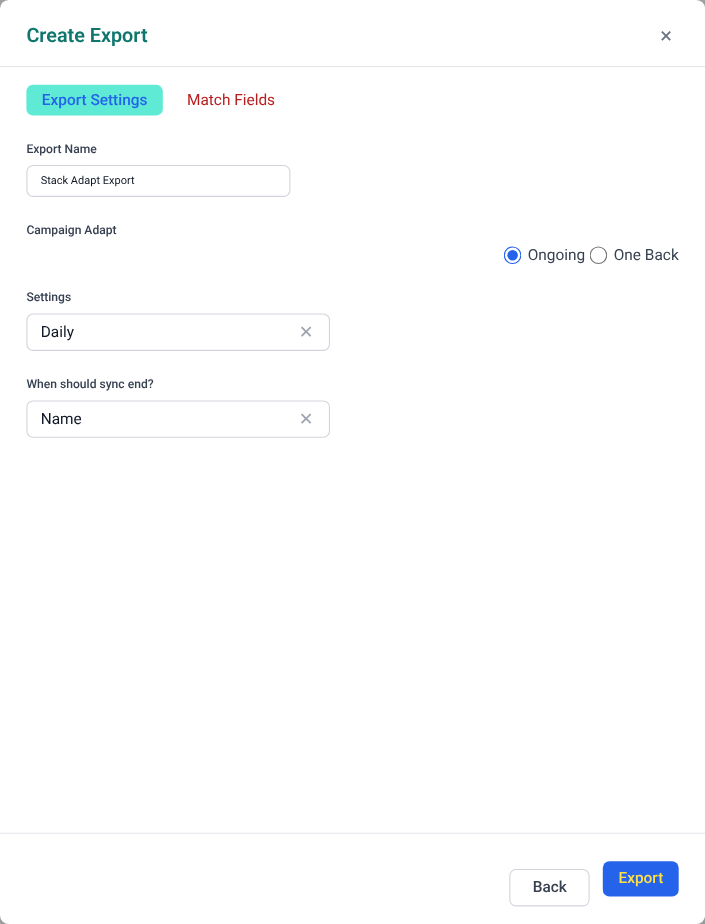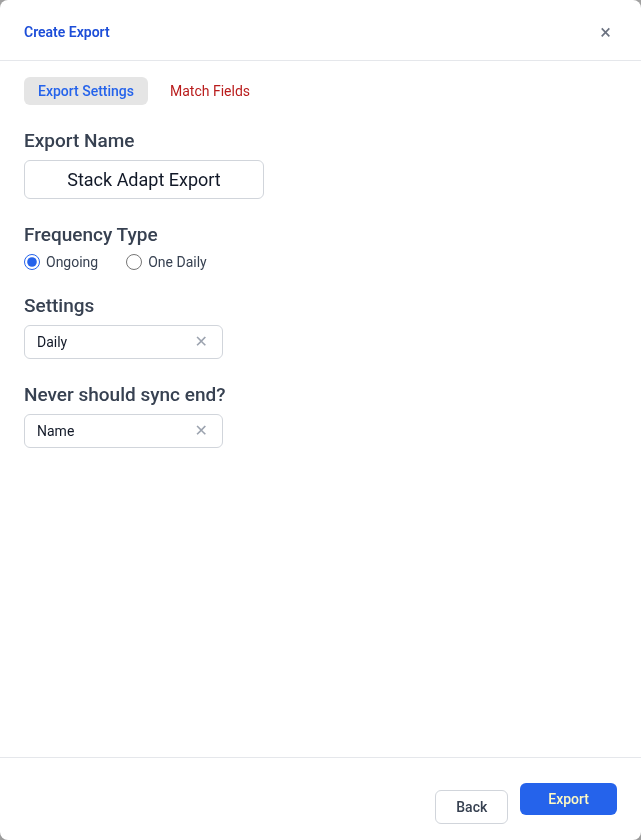--- a/index.html
+++ b/index.html
@@ -39,23 +39,23 @@
 
     .modal-header {
       display: flex;
       align-items: center;
       justify-content: space-between;
       padding: 20px 24px 16px 24px;
       border-bottom: 1px solid #e5e7eb;
     }
 
     .modal-title {
-      font-size: 14px;
+      font-size: 18px;
       font-weight: 600;
-      color: #1d4ed8;
+      color: #0f766e;
     }
 
     .close-btn {
       background: none;
       border: none;
       cursor: pointer;
       color: #6b7280;
       font-size: 20px;
       line-height: 1;
       padding: 2px 6px;
@@ -72,21 +72,21 @@
     .tab {
       padding: 6px 14px;
       border-radius: 6px;
       font-size: 14px;
       cursor: pointer;
       border: none;
       background: none;
     }
 
     .tab.active {
-      background: #e5e5e5;
+      background: #5eead4;
       color: #2563eb;
       font-weight: 500;
     }
 
     .tab.inactive {
       color: #b91c1c;
       background: none;
     }
 
     .modal-body {
@@ -94,61 +94,61 @@
       padding: 24px 24px 0 24px;
       overflow-y: auto;
     }
 
     .form-group {
       margin-bottom: 24px;
     }
 
     .form-label {
       display: block;
-      font-size: 19px;
+      font-size: 11px;
       font-weight: 500;
       color: #374151;
       margin-bottom: 8px;
     }
 
     .text-input {
       width: 240px;
       padding: 8px 12px;
       border: 1px solid #d1d5db;
       border-radius: 6px;
-      font-size: 18px;
+      font-size: 10px;
       color: #111827;
       outline: none;
-      text-align: center;
     }
 
     .radio-group {
       display: flex;
-      gap: 28px;
-      align-items: center;
+      gap: 4px;
+      align-items: center;
+      justify-content: flex-end;
     }
 
     .radio-label {
       display: flex;
       align-items: center;
       gap: 6px;
       font-size: 14px;
       color: #374151;
       cursor: pointer;
     }
 
     .radio-input {
       width: 16px;
       height: 16px;
       accent-color: #2563eb;
       cursor: pointer;
     }
 
     .select-box {
-      width: 199px;
+      width: 276px;
       border: 1px solid #d1d5db;
       border-radius: 6px;
       padding: 8px 12px;
       font-size: 14px;
       color: #111827;
       display: flex;
       align-items: center;
       justify-content: space-between;
       cursor: pointer;
       background: #fff;
@@ -180,25 +180,25 @@
       border-radius: 6px;
       background: #fff;
       color: #374151;
       font-size: 14px;
       font-weight: 500;
       cursor: pointer;
       margin-top: 16px;
     }
 
     .btn-export {
-      padding: 8px 28px;
+      padding: 8px 14px;
       border: none;
       border-radius: 6px;
       background: #2563eb;
-      color: #fef9c3;
+      color: #fde047;
       font-size: 14px;
       font-weight: 500;
       cursor: pointer;
     }
   </style>
 </head>
 <body>
 
 <div class="modal-overlay">
   <div class="modal">
@@ -214,43 +214,43 @@
     </div>
 
     <div class="modal-body">
 
       <div class="form-group">
         <label class="form-label">Export Name</label>
         <input class="text-input" type="text" value="Stack Adapt Export" style="">
       </div>
 
       <div class="form-group">
-        <label class="form-label">Frequency Type</label>
+        <label class="form-label">Campaign Adapt</label>
         <div class="radio-group">
           <label class="radio-label">
             <input class="radio-input" type="radio" name="campaign_type" checked="" style="">
             <span>Ongoing</span>
           </label>
           <label class="radio-label">
             <input class="radio-input" type="radio" name="campaign_type" style="">
-            <span>One Daily</span>
+            <span>One Back</span>
           </label>
         </div>
       </div>
 
       <div class="form-group">
         <label class="form-label">Settings</label>
         <div class="select-box">
           <span>Daily</span>
           <button class="clear-btn">✕</button>
         </div>
       </div>
 
       <div class="form-group">
-        <label class="form-label">Never should sync end?</label>
+        <label class="form-label">When should sync end?</label>
         <div class="select-box">
           <span>Name</span>
           <button class="clear-btn">✕</button>
         </div>
       </div>
 
     </div>
 
     <div class="modal-footer">
       <button class="btn-back">Back</button>

